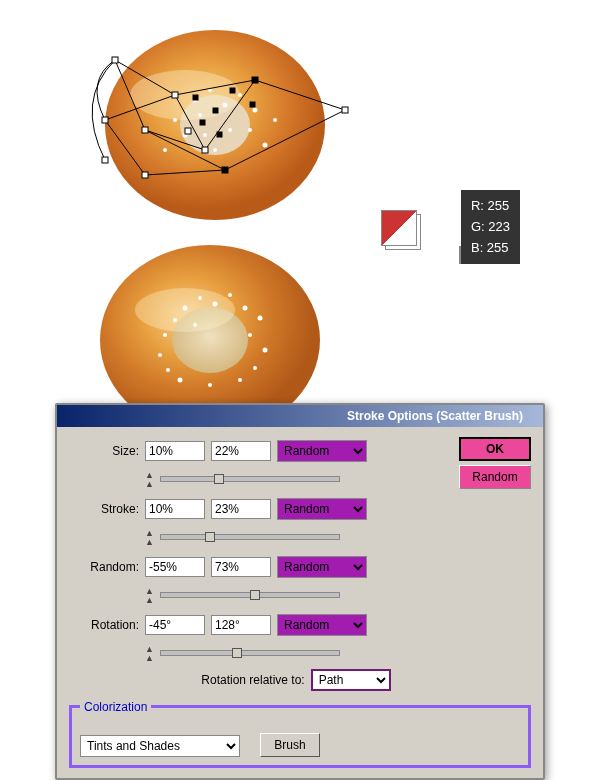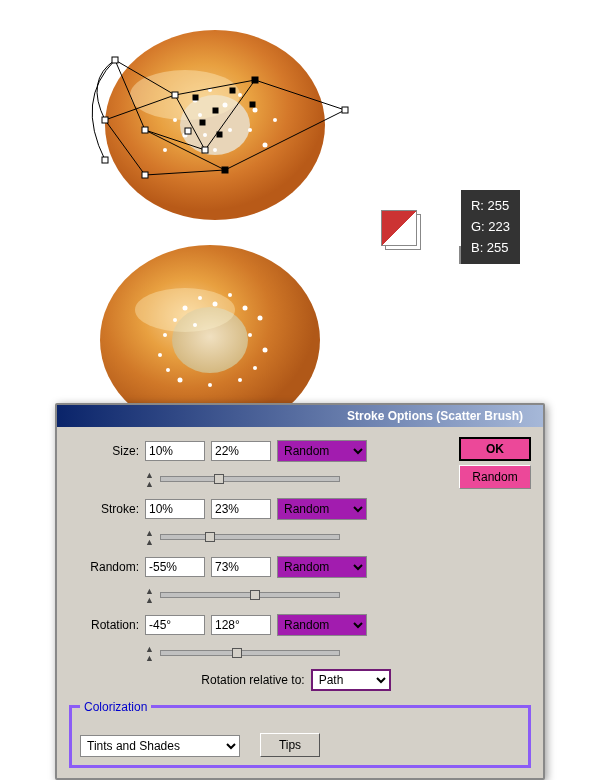--- a/index.html
+++ b/index.html
@@ -543,18 +543,18 @@
 
     <div class="colorization-group">
       <span class="colorization-legend">Colorization</span>
       <div class="colorization-row">
         <select class="select-dropdown-wide">
           <option>Tints and Shades</option>
           <option>None</option>
           <option>Tints</option>
           <option>Hue Shift</option>
         </select>
-        <button class="tips-btn">Tips</button>
+        <button class="tips-btn">Brush</button>
       </div>
     </div>
 
   </div>
 </div>
 
 </body></html>

